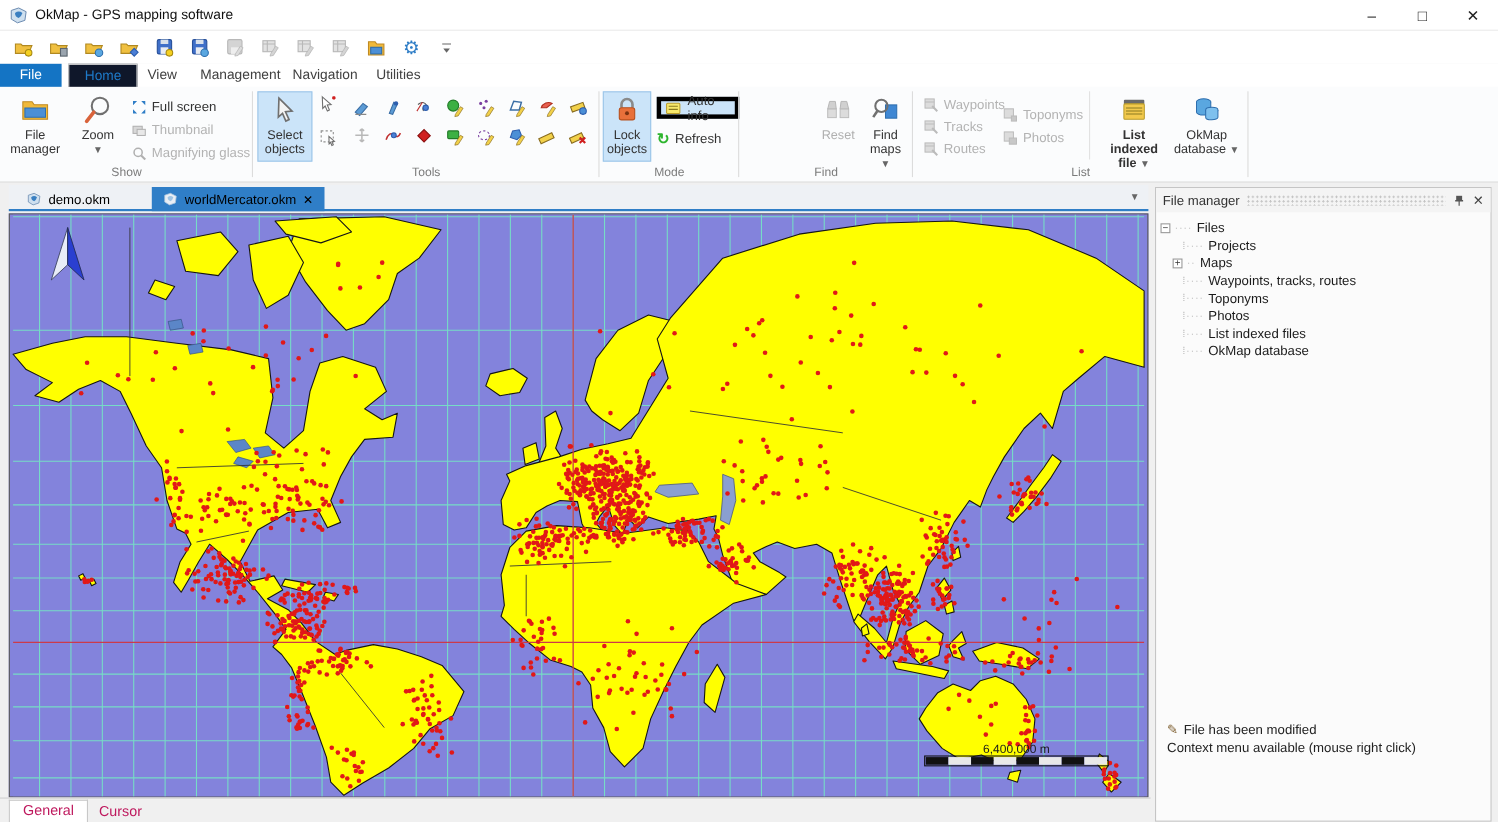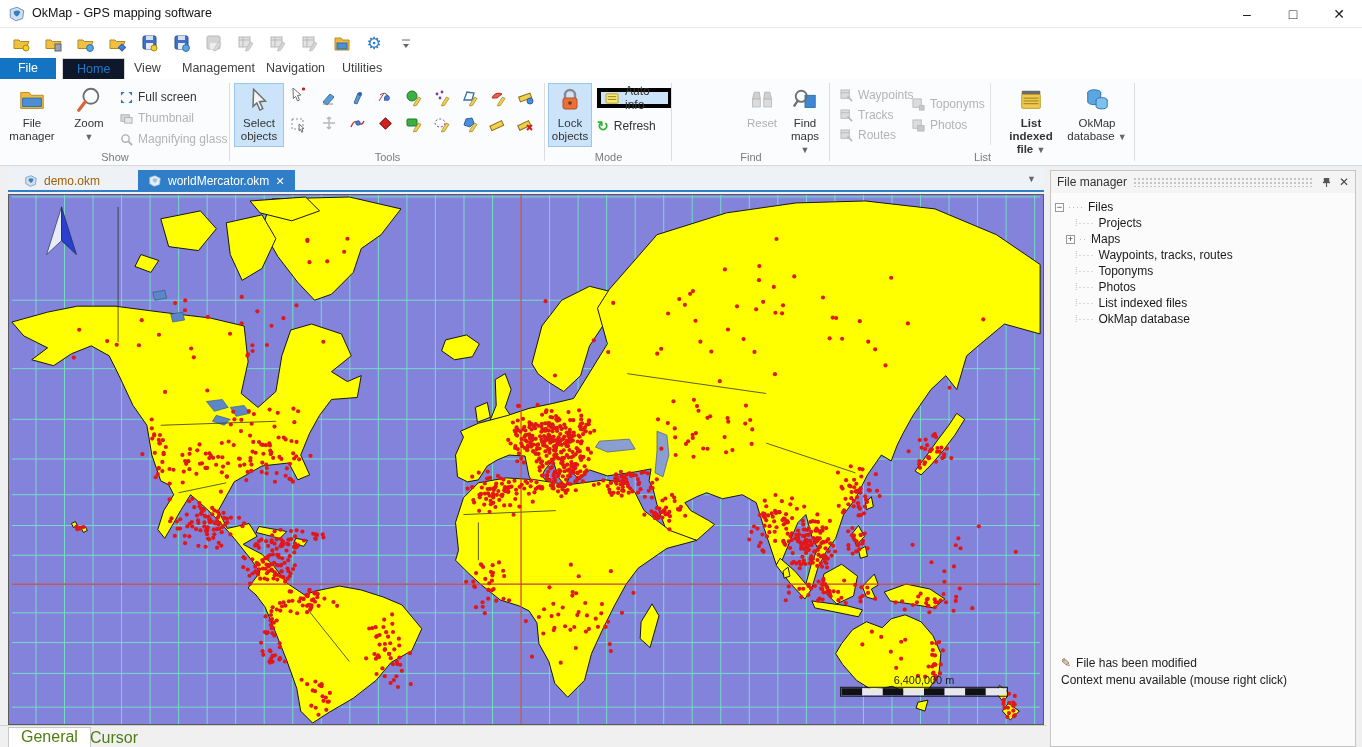--- a/index.html
+++ b/index.html
@@ -29,39 +29,39 @@
   .bigbtn.sel { background:#cbe4f9; border-color:#9dc6e8; }
   .bigbtn.disabled .blabel { color:#b0b0b0; }
   .smallitem { position:absolute; height:20px; display:flex; align-items:center; gap:5px; font-size:12px; color:#333; }
   .smallitem.disabled { color:#b3b3b3; }
   .smallitem.sel { background:#cbe4f9; border:4px solid #000000; }
   .dd { font-size:9px; color:#666; }
   .ticon { width:22px; height:19px; display:flex; align-items:center; justify-content:center; }
   #toolsgrid { position:absolute; left:86px; top:6px; width:230px; display:grid; grid-template-columns:repeat(8,28px); grid-auto-rows:26px; justify-items:center; align-items:center; }
   
   #docstrip { position:absolute; left:8px; top:168px; width:1036px; height:24px; background:#eef1f5; border-bottom:2px solid #2f7ec7; }
-  .dtab { position:absolute; top:2px; height:22px; display:flex; align-items:center; gap:6px; padding:0 10px; font-size:12px; color:#a16207; }
-  .dtab.active { background:#2f7ec7; color:#ffffff; }
+  .dtab { position:absolute; top:2px; height:22px; display:flex; align-items:center; gap:6px; padding:0 10px; font-size:12px; color:#000000; }
+  .dtab.active { background:#2f7ec7; color:#000000; }
   
   #mapwrap { position:absolute; left:8px; top:194px; width:1036px; height:531px; border:1px solid #5a5a5a; background:#8383dc; }
   
   #panel { position:absolute; left:1050px; top:170px; width:306px; height:577px; background:#fbfbfb; border:1px solid #c5c5c5; }
   #panelhead { position:absolute; left:0; top:0; right:0; height:22px; background:#f4f4f4; display:flex; align-items:center; padding:0 6px; }
   #panelhead .ptitle { font-size:12px; color:#333; white-space:nowrap; padding-right:6px; background:#f4f4f4; }
   #panelhead .ptex { flex:1; height:10px; background-image:radial-gradient(#c4c4c4 0.8px, transparent 0.9px); background-size:4px 4px; }
   #tree { position:absolute; left:4px; top:28px; }
   .trow { height:16px; display:flex; align-items:center; font-size:12px; color:#1a1a1a; }
   .ebox { width:9px; height:9px; border:1px solid #999; background:#fff; font-size:9px; line-height:7px; text-align:center; color:#333; margin-right:4px; }
   .leader { color:#b5b5b5; letter-spacing:1px; font-size:9px; margin-right:4px; }
   #panelinfo { position:absolute; left:10px; top:484px; right:8px; line-height:17px; }
   #panelinfo .sel { color:#2d9fd8; }
   #panelinfo .pen { color:#7a5a2a; font-size:12px; margin-right:5px; }
   
   #bottombar { position:absolute; left:0; top:725px; width:1046px; height:22px; background:#f0f0f0; border-top:1px solid #d0d0d0; }
-  .btab { position:absolute; top:3px; height:19px; line-height:18px; padding:0 12px; font-size:16px; color:#4d7c0f; }
+  .btab { position:absolute; top:3px; height:19px; line-height:18px; padding:0 12px; font-size:13px; color:#be185d; }
   .btab.active { background:#fff; border:1px solid #c8c8c8; border-bottom:none; top:1px; height:21px; }
   svg { display:block; }
 </style>
 </head>
 <body>
 
 <div id="titlebar">
   <span class="logo">
     <svg viewBox="0 0 16 16" width="18" height="18">
         <path d="M2 4 L8 2 L14 5 L13 12 L7 14 L2 11 Z" fill="#cfe0ef" stroke="#6a8ab0" stroke-width="0.8"></path>

